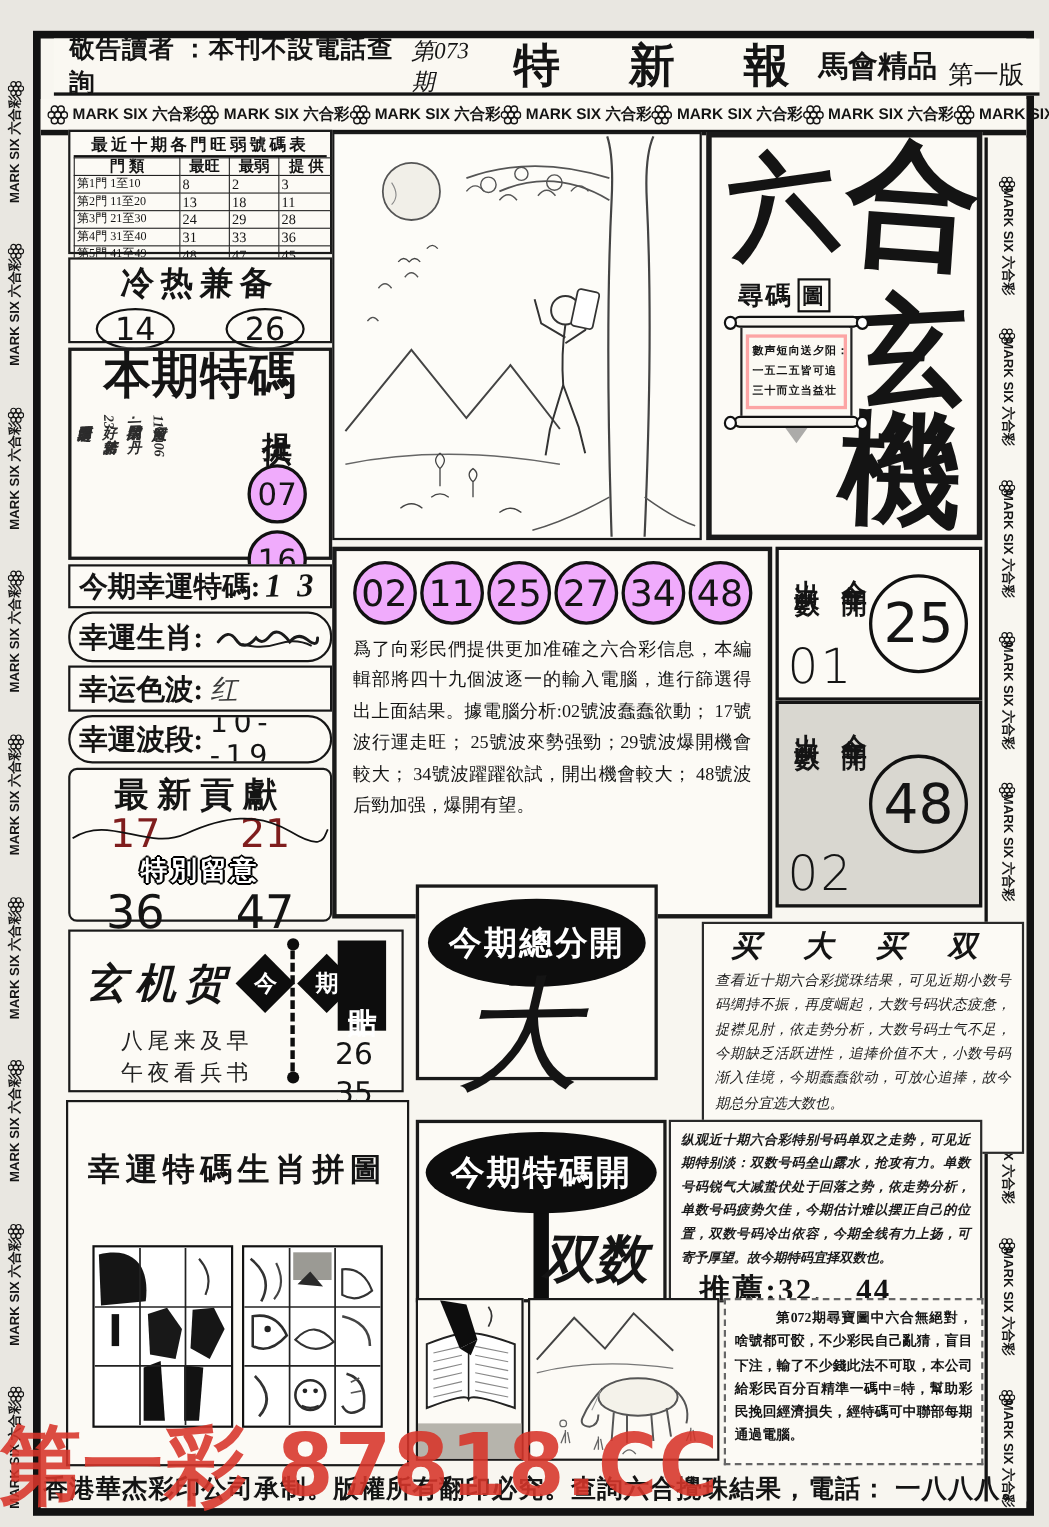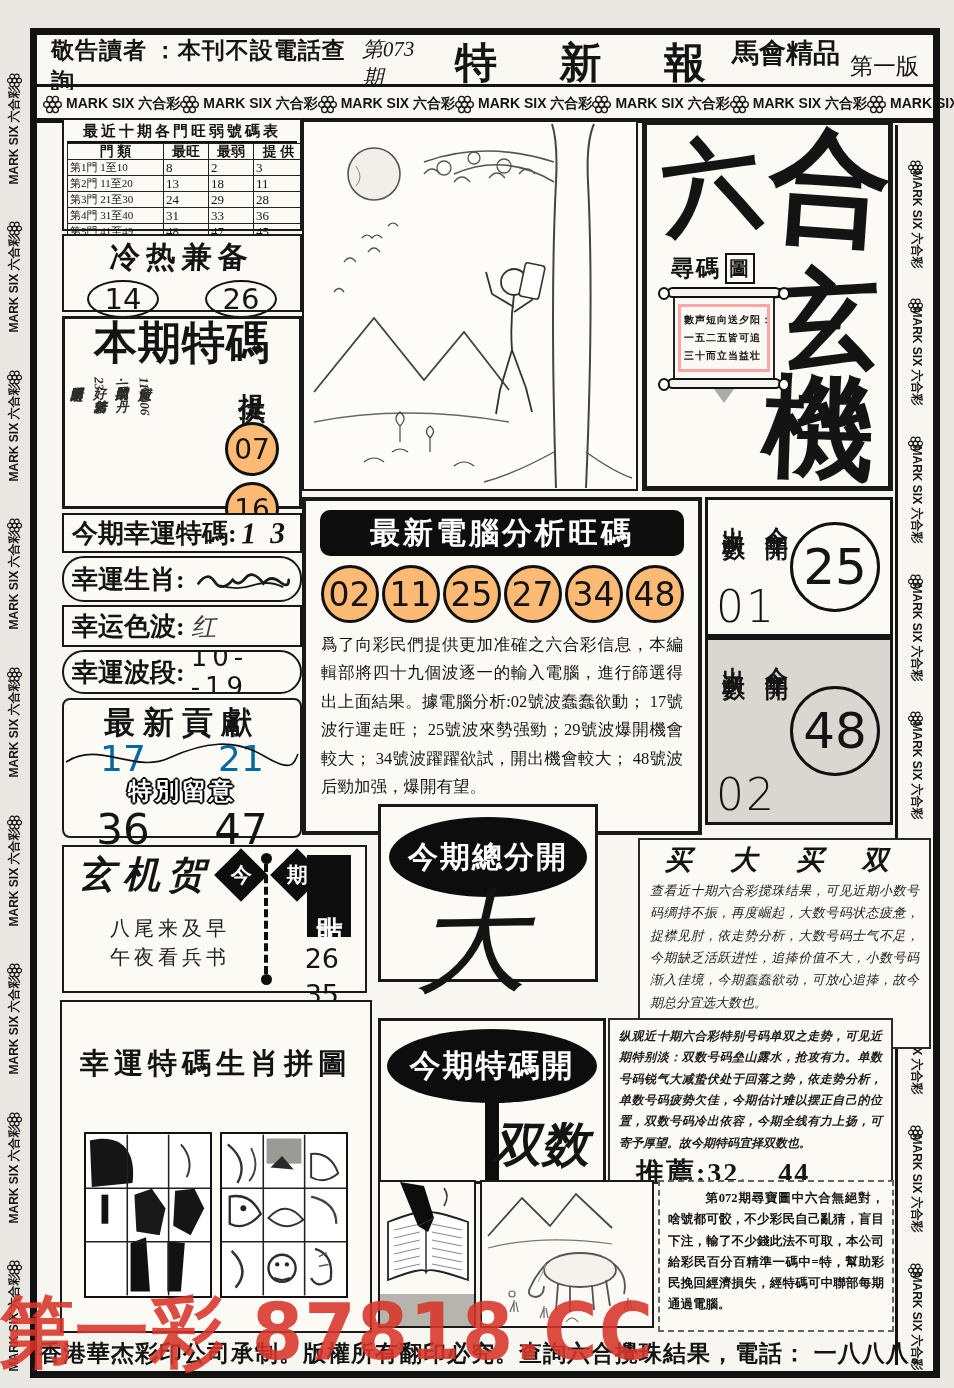--- a/index.html
+++ b/index.html
@@ -15,22 +15,22 @@
     position:absolute; left:30px; top:28px; width:910px; height:1350px;
     border:7px solid #121212; background:#f8f6f0;
   }
   
   .strip { position:absolute; display:flex; flex-direction:column; justify-content:space-between; }
   #strip-left { left:0px; top:34px; width:28px; height:1336px; }
   #strip-right { left:858px; top:90px; width:38px; height:1240px; border-left:3px solid #141414; background:#f8f6f0; }
   .strip-item { flex:1; display:flex; flex-direction:column; align-items:center; justify-content:space-evenly; }
   .rot { display:inline-block; white-space:nowrap; font:700 12px "Liberation Sans", sans-serif; letter-spacing:0px; color:#161616; }
   
-  #header { left:0; top:0; width:896px; height:52px; border-bottom:3px solid #141414;
-    display:flex; padding:0 14px; gap:10px; background:#faf8f2; }
+  #header { left:12px; top:0; width:896px; height:52px; border-bottom:3px solid #141414;
+    display:flex; align-items:center; padding:0 14px; gap:10px; background:#faf8f2; }
   .h-notice { font-size:23px; font-weight:700; letter-spacing:1px; }
   .h-issue { font-size:21px; font-style:italic; transform:rotate(-2deg); margin-left:2px; }
   .h-title { font-size:42px; font-weight:700; letter-spacing:26px; margin-left:14px; white-space:nowrap; }
   .h-sub { font-size:27px; font-weight:700; margin-left:-10px; white-space:nowrap; }
   .h-edition { font-size:23px; margin-left:auto; margin-top:16px; white-space:nowrap; }
   
   #marksix-top { left:0; top:55px; width:896px; height:33px; border-bottom:5px solid #141414;
     display:flex; align-items:center; justify-content:space-evenly; padding:0 6px; background:#faf8f2; }
   .mark-item { display:flex; align-items:center; gap:4px; }
   .mark-label { font:700 14px "Liberation Sans", sans-serif; letter-spacing:0; white-space:nowrap; }
@@ -48,42 +48,42 @@
   #cold-title { text-align:center; font-size:30px; font-weight:800; letter-spacing:6px; transform:skewX(-4deg); margin-top:1px; }
   #cold-nums { display:flex; justify-content:space-around; margin-top:2px; }
   .oval { width:72px; height:38px; border:2px solid #111; border-radius:50%; display:flex; align-items:center; justify-content:center; font-size:29px; font-family:"DejaVu Sans",sans-serif; }
   
   #special-box { left:25px; top:281px; width:240px; height:193px; border-width:3px; }
   #special-title { text-align:center; font-size:43px; font-weight:900; letter-spacing:1px; transform:scaleY(1.05); line-height:48px; }
   #special-notes { position:absolute; left:6px; top:58px; height:126px; display:flex; gap:9px; }
   .vnote { writing-mode:vertical-rl; font-size:13px; font-style:italic; color:#2c2c2c; line-height:1.05; transform:rotate(-2deg); font-weight:600; }
   #special-provide { position:absolute; right:4px; top:52px; width:86px; display:flex; flex-direction:column; align-items:center; }
   #provide-label { writing-mode:vertical-rl; font-size:27px; font-weight:700; letter-spacing:6px; }
-  .circ { border:3px solid #111; border-radius:50%; display:flex; align-items:center; justify-content:center; font-family:"DejaVu Sans",sans-serif; background:#fdba74; }
+  .circ { border:3px solid #111; border-radius:50%; display:flex; align-items:center; justify-content:center; font-family:"DejaVu Sans",sans-serif; background:#f0abfc; }
   .circ.s56 { width:54px; height:54px; font-size:28px; margin-top:6px; }
   
   .lrow { position:absolute; left:25px; width:240px; background:#fcfaf5; border:2px solid #161616; display:flex; align-items:center; padding:0 8px; overflow:hidden; }
   .lrow .lab { font-size:26px; font-weight:700; white-space:nowrap; }
   .pill { border-radius:22px; }
   .hand { font-style:italic; transform:rotate(-1deg); }
   #lucky-special-val { font-size:30px; letter-spacing:14px; margin-left:4px; font-weight:600; }
   #color-val { font-size:25px; color:#3a3a3a; margin-left:6px; }
   #band-val { font-size:26px; letter-spacing:5px; margin-left:6px; font-family:"DejaVu Sans",sans-serif; }
   
   #contrib-box { left:25px; top:663px; width:240px; height:140px; border-radius:8px; border-width:2px; }
   #contrib-title { text-align:center; font-size:31px; font-weight:800; letter-spacing:8px; margin-top:2px; }
   .numrow { display:flex; justify-content:space-around; font-family:"DejaVu Sans",sans-serif; }
-  #contrib-first { font-size:36px; color:#0369a1; position:relative; margin-top:-6px; }
+  #contrib-first { font-size:36px; color:#7f1d1d; position:relative; margin-top:-6px; }
   #contrib-note { display:block; text-align:center; font-size:24px; font-weight:800; letter-spacing:3px; color:#fff;
     text-shadow:-2px 0 #000,2px 0 #000,0 -2px #000,0 2px #000,-1px -1px #000,1px 1px #000,1px -1px #000,-1px 1px #000; margin-top:-4px; }
   #contrib-second { font-size:42px; margin-top:-2px; }
   #wavy { position:absolute; left:0; top:36px; pointer-events:none; }
   
   #mystic-box { left:25px; top:810px; width:305px; height:148px; }
-  #mystic-title { display:flex; align-items:center; padding:3px 0 0 14px; }
+  #mystic-title { display:flex; align-items:center; padding:22px 0 0 14px; }
   #mystic-prefix { font-size:37px; font-weight:800; font-style:italic; letter-spacing:8px; }
   .diamond { width:38px; height:38px; background:#0d0d0d; transform:rotate(45deg); display:flex; align-items:center; justify-content:center; margin:0 9px; }
   .diamond span { transform:rotate(-45deg); color:#fff; font-size:21px; font-weight:700; }
   #mystic-poem { margin:14px 0 0 46px; font-size:20px; letter-spacing:4px; line-height:1.45; color:#222; }
   #mystic-dash { position:absolute; right:92px; top:6px; bottom:6px; width:14px; display:flex; flex-direction:column; align-items:center; }
   #mystic-dash .dot { width:11px; height:11px; border-radius:50%; background:#0d0d0d; }
   #mystic-dash .dl { flex:1; border-left:4px dashed #0d0d0d; width:0; }
   #tips-block { position:absolute; right:14px; top:8px; width:44px; height:82px; background:#0d0d0d; color:#fff;
     display:flex; flex-direction:column; align-items:center; justify-content:center; font-size:26px; font-weight:700; line-height:1.15; }
   #mystic-tips { position:absolute; right:26px; top:94px; font-family:"DejaVu Sans",sans-serif; font-size:27px; line-height:1.35; text-align:center; }
@@ -714,21 +714,20 @@
               <div>一五二五皆可追</div>
               <div>三十而立当益壮</div>
             </div>
         </div>
         <div class="roller"></div>
         <div id="tassel"></div>
       </div>
     </div>
 
     <div class="bx" id="analysis-box">
-      <div id="analysis-title">最新電腦分析旺碼</div>
       <div id="analysis-nums">
           <span class="circ s58">02</span>
           <span class="circ s58">11</span>
           <span class="circ s58">25</span>
           <span class="circ s58">27</span>
           <span class="circ s58">34</span>
           <span class="circ s58">48</span>
         </div>
       <div id="analysis-body">爲了向彩民們提供更加准確之六合彩信息，本編輯部將四十九個波逐一的輸入電腦，進行篩選得出上面結果。據電腦分析:02號波蠢蠢欲動； 17號波行運走旺； 25號波來勢强勁；29號波爆開機會較大； 34號波躍躍欲試，開出機會較大； 48號波后勁加强，爆開有望。</div>
     </div>

